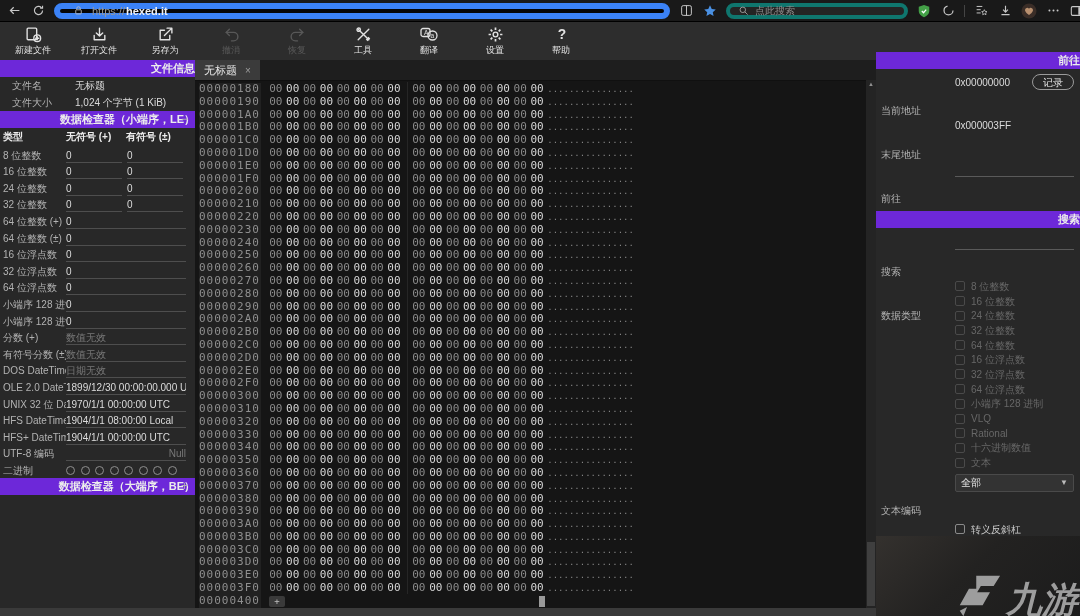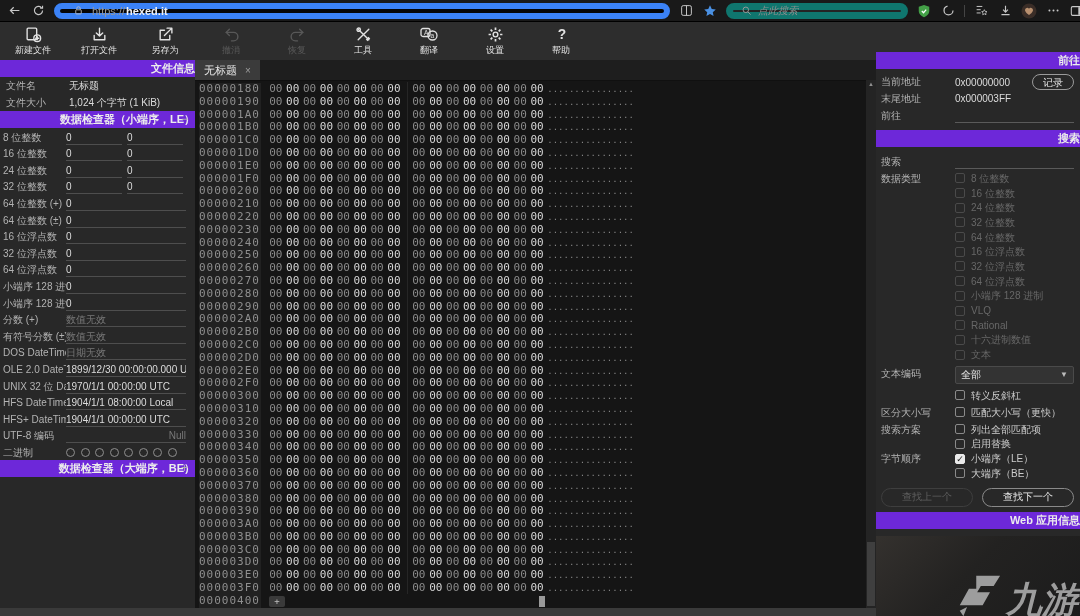--- a/index.html
+++ b/index.html
@@ -8,39 +8,39 @@
 
   
   #browser-bar{position:absolute;left:0;top:0;width:1080px;height:22px;background:#191919;
     display:flex;align-items:center;padding:0 6px;box-sizing:border-box;gap:8px;border-bottom:1px solid #000;}
   .bicon{flex:none;width:16px;height:16px;display:flex;align-items:center;justify-content:center;color:#c8c8c8;}
   .bicon svg{display:block}
   #url-pill{flex:none;width:616px;height:16px;background:#050505;border:6px solid #3b82f6;border-radius:8px;
     display:flex;align-items:center;gap:6px;padding:0 10px;box-sizing:border-box;}
   #url-pill .scheme{color:#9a9a9a;font-size:11px}
   #url-pill .host{color:#f0f0f0;font-size:11px;font-weight:bold}
-  #search-pill{flex:none;width:182px;height:16px;background:#242424;border:7px solid #0f766e;border-radius:8px;
-    display:flex;align-items:center;gap:6px;padding:0 8px;box-sizing:border-box;color:#8f8f8f;font-size:10px;font-style:italic;}
+  #search-pill{flex:none;width:182px;height:16px;background:#242424;border:4px solid #0f766e;border-radius:8px;
+    display:flex;align-items:center;gap:6px;padding:0 8px;box-sizing:border-box;color:#8f8f8f;font-size:10px;}
   .vdiv{flex:none;width:1px;height:12px;background:#444;}
 
   
   #app-toolbar{position:absolute;left:0;top:22px;width:1080px;height:38px;background:#2d2d2d;display:flex;}
   .tb-item{flex:none;width:66px;height:38px;display:flex;flex-direction:column;align-items:center;justify-content:center;color:#e2e2e2;}
   .tb-item.disabled{color:#585858;}
   .tb-icon{height:17px;display:flex;align-items:center;justify-content:center;}
   .tb-label{font-size:9px;margin-top:1px;color:inherit;}
 
   
   .section-header{position:relative;height:17px;line-height:17px;background:#6d28d9;color:#ececec;
     font-size:11px;font-weight:bold;text-align:right;}
   .section-header .collapse{position:absolute;right:7px;top:0;font-weight:normal;color:#b0b0b0;font-size:12px;}
 
   
   #left-sidebar{position:absolute;left:0;top:60px;width:195px;height:548px;background:#282828;overflow:hidden;font-size:10px;}
-  .fi-row{display:flex;align-items:center;height:17px;padding-left:6px;}
+  .fi-row{display:flex;align-items:center;height:17px;padding-left:12px;}
   .fi-row .lbl{width:63px;color:#b3b3b3;flex:none;}
   .fi-row .val{color:#dcdcdc;}
   .insp-head{display:flex;align-items:center;height:18px;padding-left:3px;color:#ededed;font-weight:bold;}
   .insp-head .c0{width:63px;flex:none;}
   .insp-head .c1{width:60px;flex:none;}
   .insp-head .c2{width:60px;flex:none;}
   .insp-row{display:flex;align-items:flex-end;height:16.6px;padding-left:3px;box-sizing:border-box;}
   .insp-row .lbl{width:63px;flex:none;color:#b3b3b3;line-height:14px;white-space:nowrap;overflow:hidden;}
   .cellv{flex:none;border-bottom:1px solid #4e4e4e;color:#dcdcdc;line-height:13px;height:14px;box-sizing:border-box;white-space:nowrap;overflow:hidden;}
   .cellv.w1{width:56px;margin-right:5px;}
@@ -70,21 +70,21 @@
     font-size:9px;line-height:11px;text-align:center;}
   #ascii-cursor{flex:none;width:6px;height:11px;background:#9a9a9a;margin-left:254px;}
   #hex-scrollbar{position:absolute;right:0;top:20px;width:10px;height:528px;background:#242424;}
   #hex-scroll-up{position:absolute;top:1px;left:0;width:10px;text-align:center;font-size:6px;color:#909090;}
   #hex-scroll-thumb{position:absolute;bottom:2px;left:1px;width:8px;height:64px;background:#3f3f3f;}
 
   
   #right-sidebar{position:absolute;left:876px;top:52px;width:204px;height:548px;background:#282828;overflow:hidden;font-size:10px;}
   .rs-pad{height:5px;}
   .rs-row{display:flex;align-items:flex-start;padding-left:5px;min-height:17px;}
-  .rs-row .lbl{flex:none;width:74px;color:#b3b3b3;line-height:15px;}
+  .rs-row .lbl{flex:none;width:74px;color:#b3b3b3;line-height:15px;margin-top:29px;}
   .rs-ctrl{flex:1;margin-right:6px;color:#dcdcdc;line-height:15px;}
   .rs-valrow{display:flex;align-items:flex-end;justify-content:space-between;}
   .pill-btn{background:transparent;border:1px solid #9a9a9a;border-radius:8px;color:#e8e8e8;
     font-size:10px;line-height:13px;padding:0 10px;height:16px;font-family:inherit;}
   .input-line{height:14px;border-bottom:1px solid #5a5a5a;}
   .cb-row{display:flex;align-items:center;gap:6px;height:14.7px;}
   .cb{flex:none;width:10px;height:10px;border:1px solid #8a8a8a;border-radius:2px;box-sizing:border-box;
     font-size:9px;line-height:8px;text-align:center;color:#222;}
   .cb.checked{background:#e9e9e9;border-color:#e9e9e9;}
   .cb-row.disabled .cb{border-color:#4a4a4a;}
@@ -292,20 +292,25 @@
       <span class="val">无标题</span>
     </div>
     <div class="fi-row">
       <span class="lbl">文件大小</span>
       <span class="val">1,024 个字节 (1 KiB)</span>
     </div>
     <div class="section-header">
       <span>数据检查器（小端序，LE）</span>
       <span class="collapse">−</span>
     </div>
+    <div class="insp-head">
+      <span class="c0">类型</span>
+      <span class="c1">无符号 (+)</span>
+      <span class="c2">有符号 (±)</span>
+    </div>
     <div id="insp-rows">
         <div class="insp-row">
           <span class="lbl">8 位整数</span>
           <span class="cellv w1">0</span>
           <span class="cellv w2">0</span>
         </div>
         <div class="insp-row">
           <span class="lbl">16 位整数</span>
           <span class="cellv w1">0</span>
           <span class="cellv w2">0</span>

